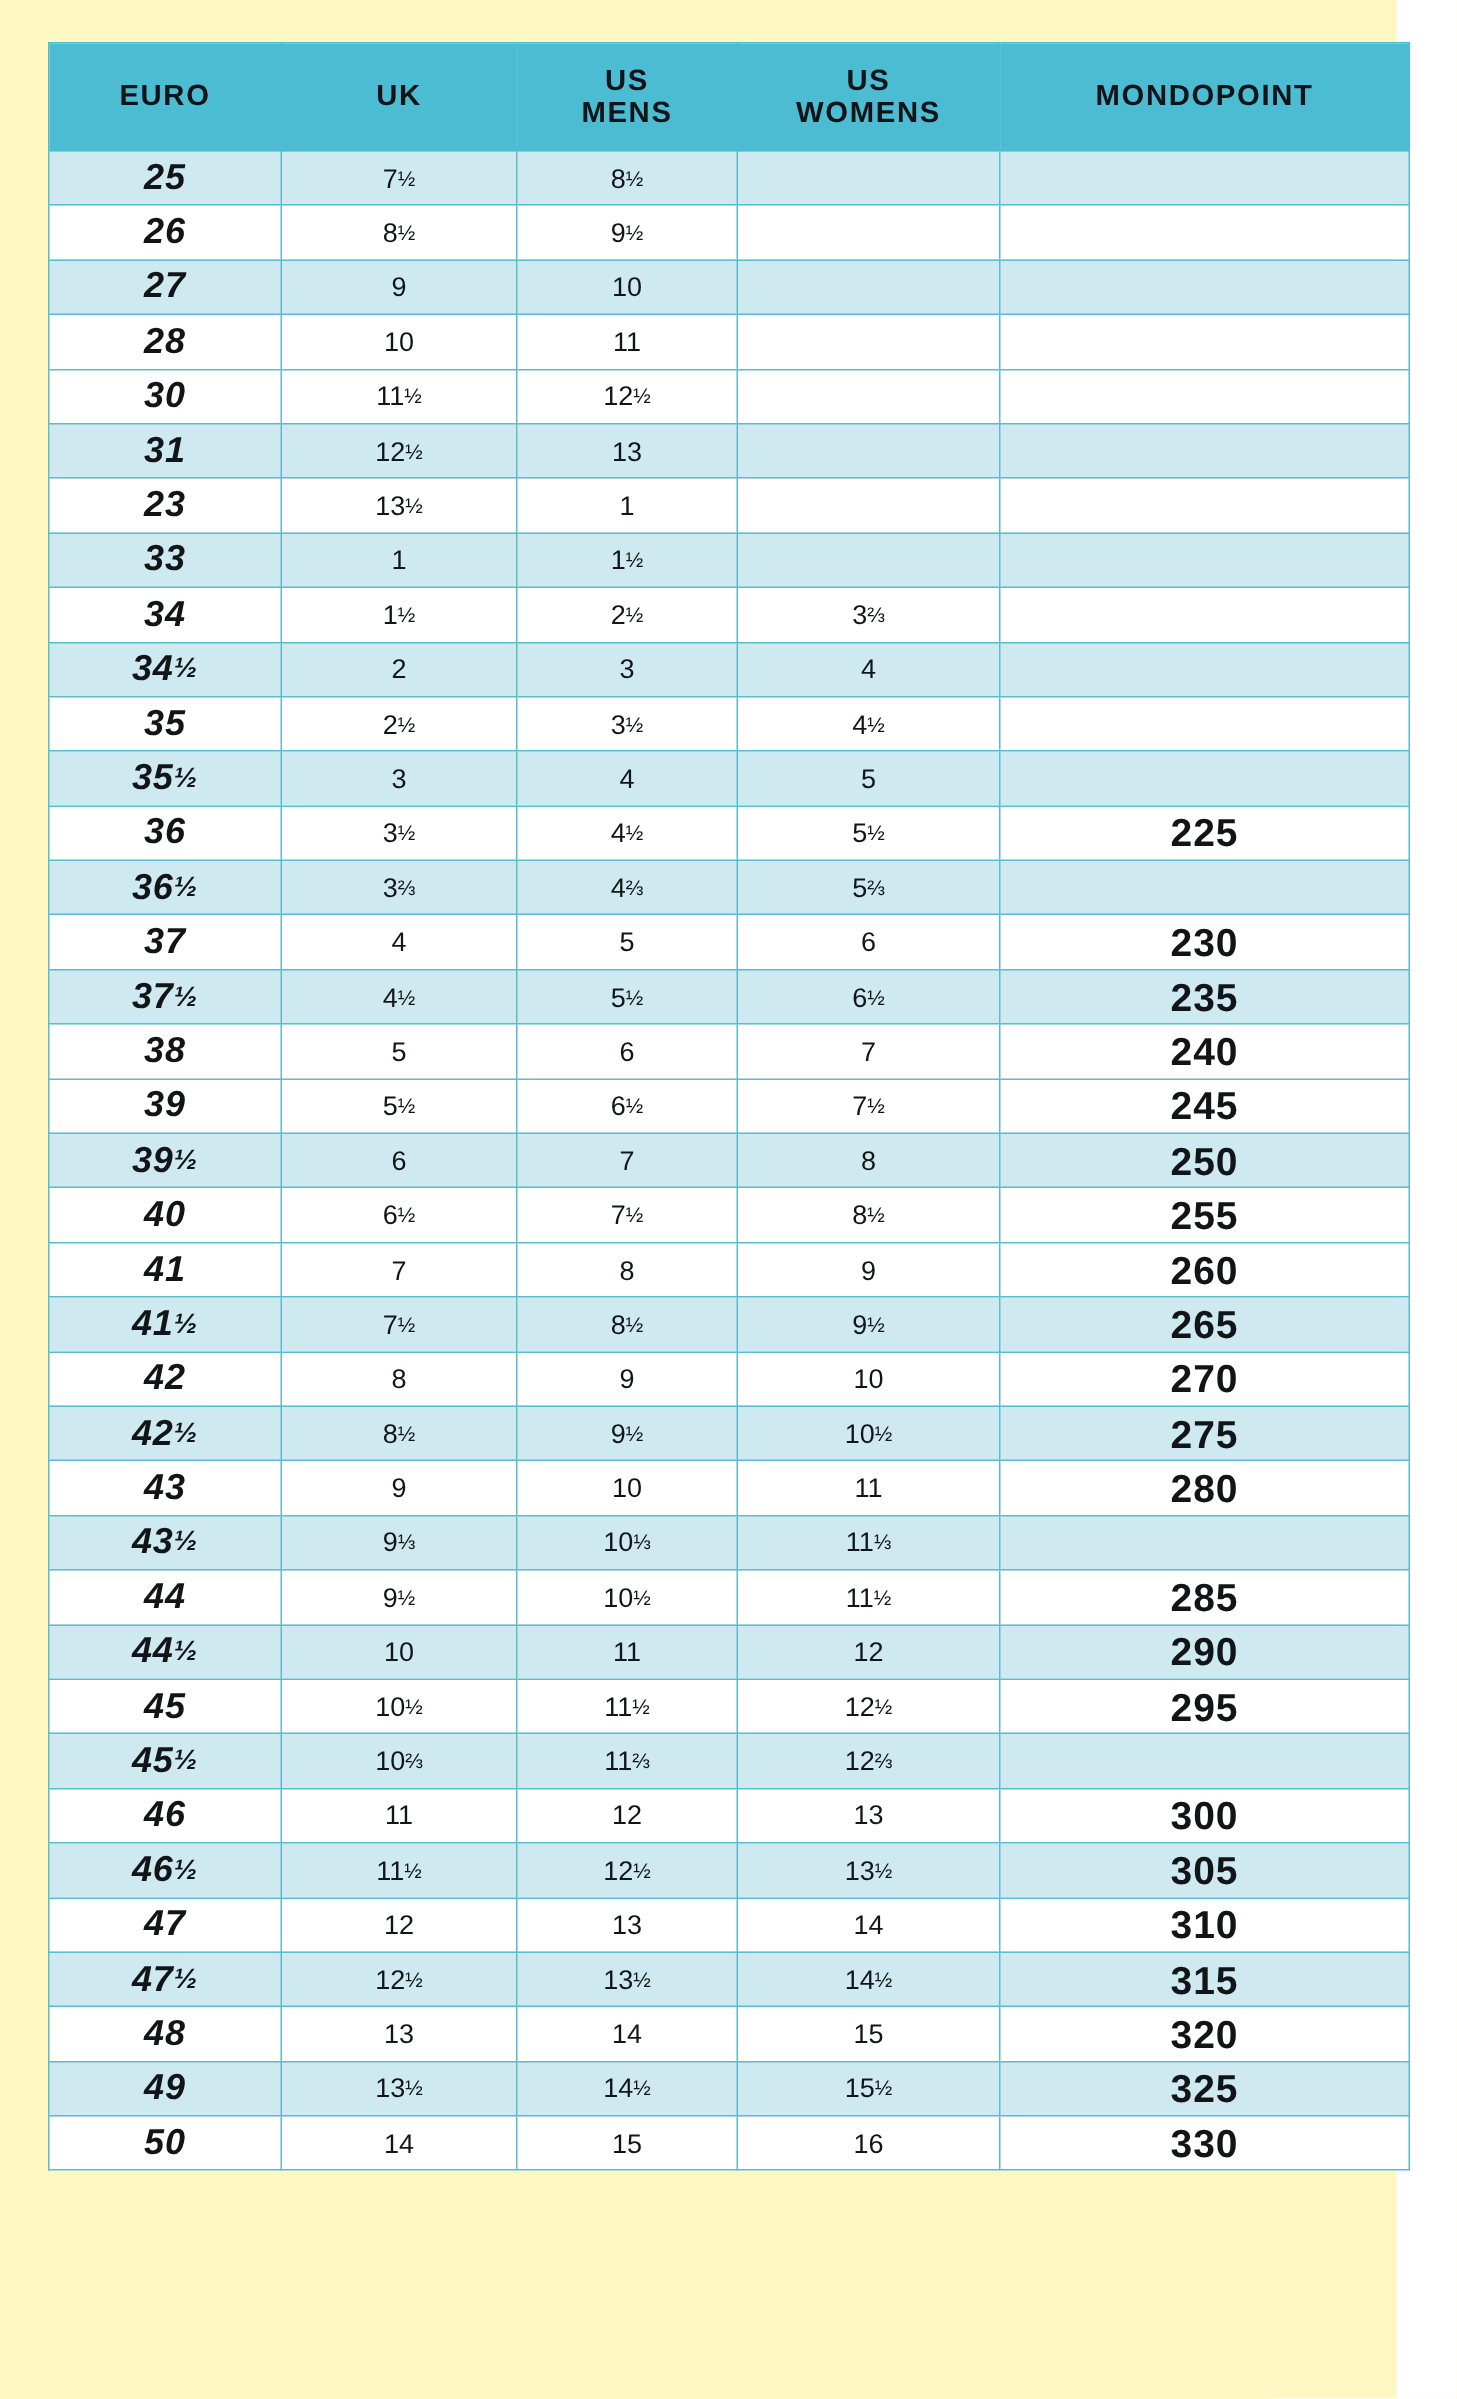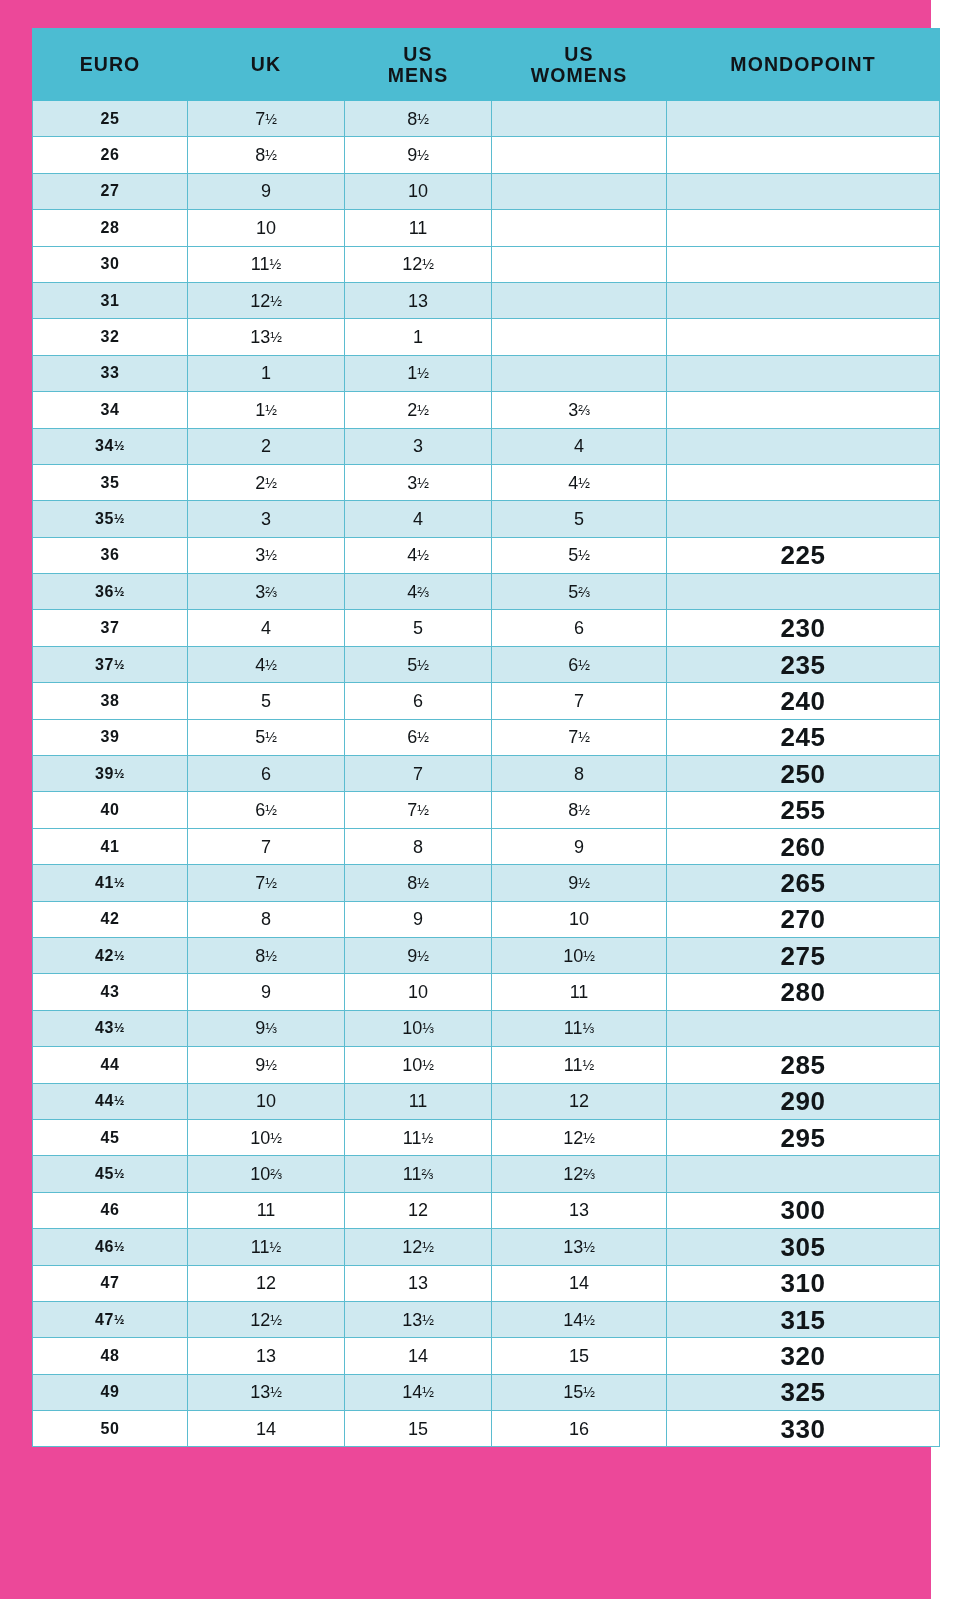--- a/index.html
+++ b/index.html
@@ -10,21 +10,21 @@
   body {
     width: 971px;
     height: 1599px;
     font-family: "Liberation Sans", sans-serif;
     -webkit-font-smoothing: antialiased;
   }
   .page {
     position: relative;
     width: 931px;
     height: 1599px;
-    background: #ec4899;
+    background: #fef9c3;
     box-sizing: border-box;
     padding: 28px 32px 18px 32px;
   }
   table.size-chart {
     width: 907px;
     border-collapse: collapse;
     table-layout: fixed;
   }
   table.size-chart th,
   table.size-chart td {
@@ -56,22 +56,23 @@
   table.size-chart tbody tr.even td { background: #ffffff; }
 
   table.size-chart tbody td {
     font-size: 18px;
     font-weight: normal;
     padding: 0 2px;
     line-height: 1;
   }
   table.size-chart tbody td.c-euro {
     font-weight: bold;
-    font-size: 16px;
+    font-size: 24px;
     letter-spacing: 0.6px;
+    font-style: italic;
   }
   table.size-chart tbody td.c-mondo {
     font-weight: bold;
     font-size: 26px;
     letter-spacing: 0.6px;
   }
   .frac {
     font-size: 0.78em;
     vertical-align: 0.08em;
   }
@@ -133,21 +134,21 @@
           <td class="c-mondo"></td>
         </tr>
         <tr class="odd">
           <td class="c-euro">31</td>
           <td class="c-uk">12<span class="frac">½</span></td>
           <td class="c-usm">13</td>
           <td class="c-usw"></td>
           <td class="c-mondo"></td>
         </tr>
         <tr class="even">
-          <td class="c-euro">32</td>
+          <td class="c-euro">23</td>
           <td class="c-uk">13<span class="frac">½</span></td>
           <td class="c-usm">1</td>
           <td class="c-usw"></td>
           <td class="c-mondo"></td>
         </tr>
         <tr class="odd">
           <td class="c-euro">33</td>
           <td class="c-uk">1</td>
           <td class="c-usm">1<span class="frac">½</span></td>
           <td class="c-usw"></td>

